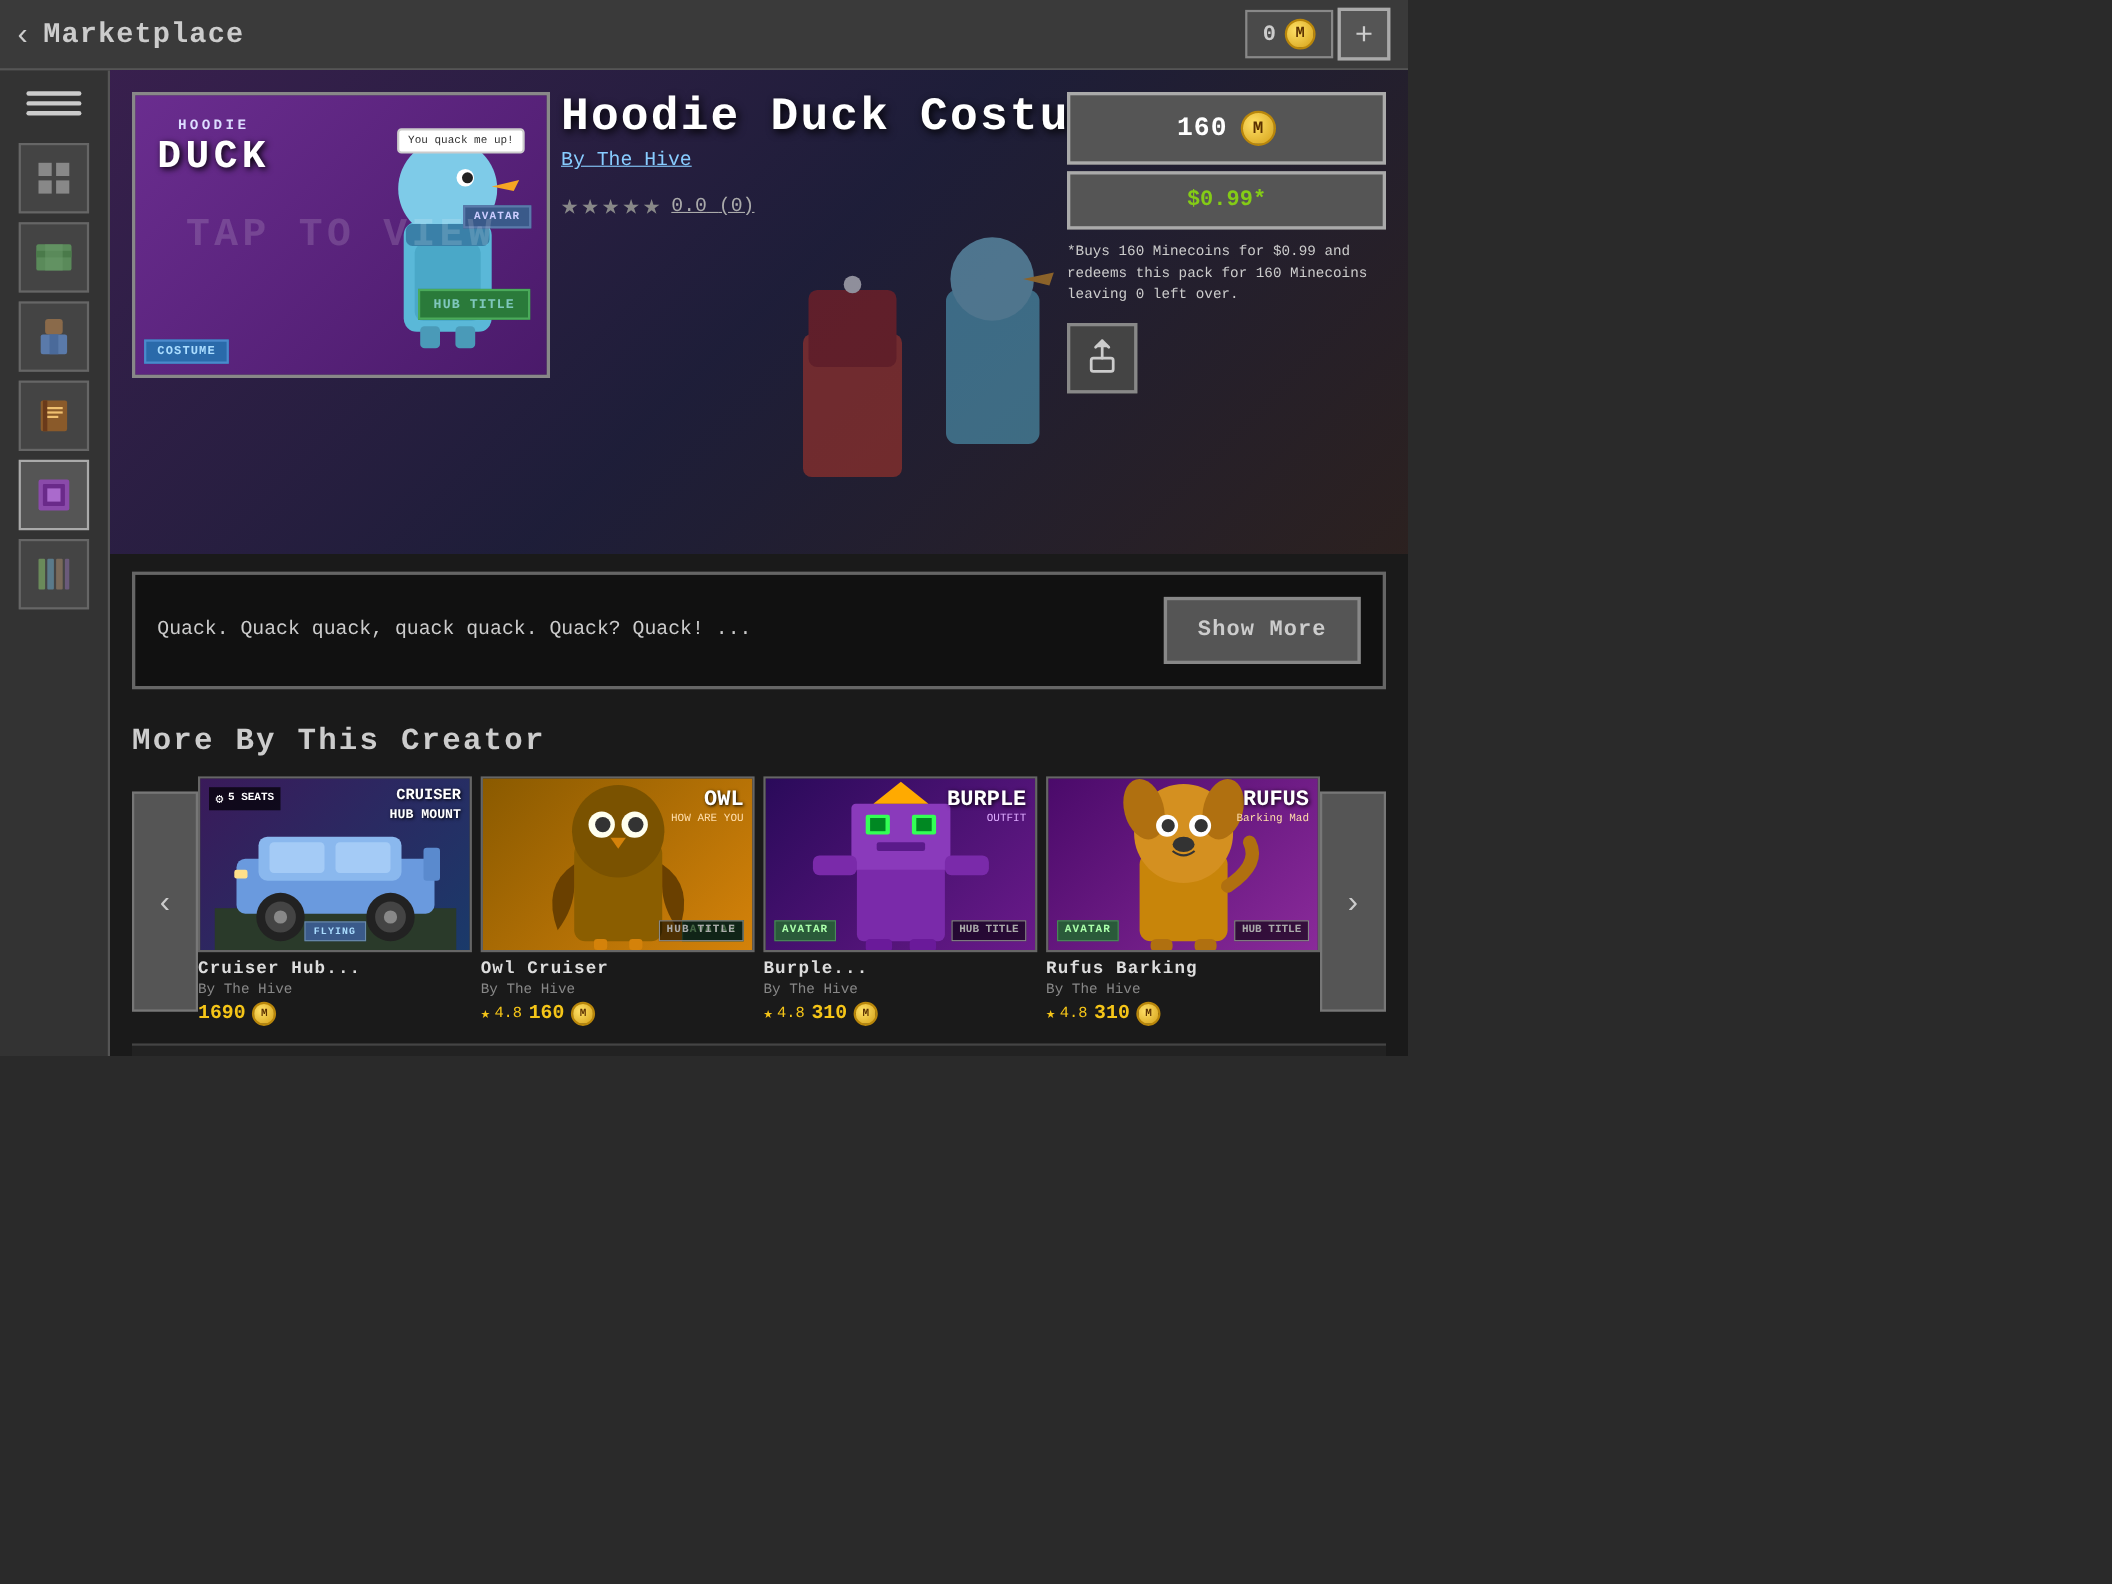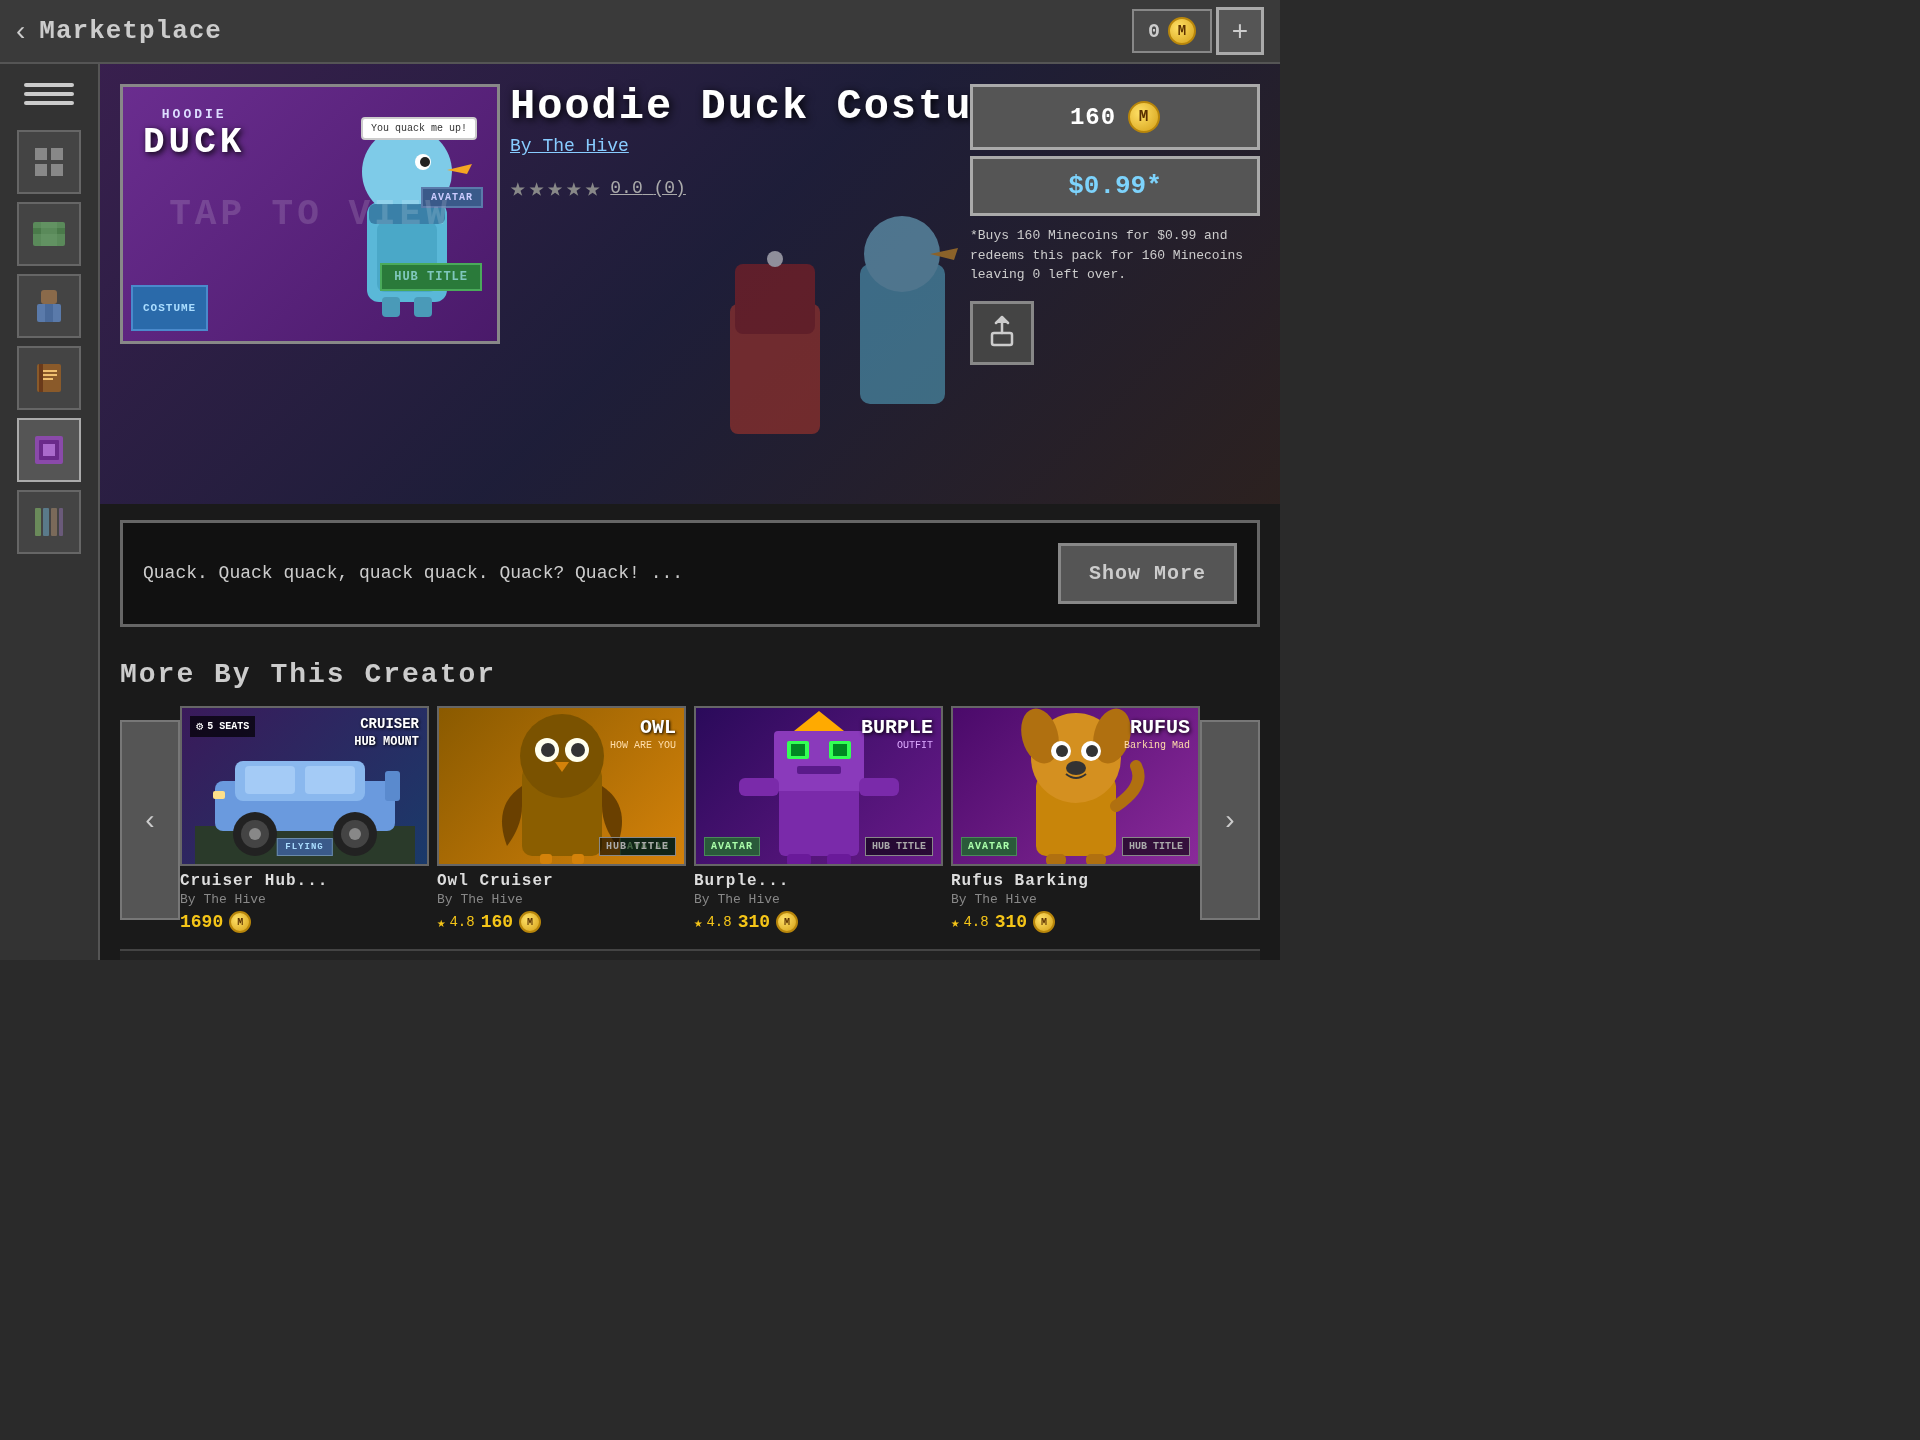--- a/index.html
+++ b/index.html
@@ -274,23 +274,23 @@
       align-items: center;
       justify-content: center;
       font-size: 16px;
       font-weight: bold;
       color: #5a3000;
     }
     .price-usd-btn {
       width: 100%;
       background: #555;
       border: 3px solid #aaa;
-      color: #7dd3fc;
+      color: #84cc16;
       font-family: 'Courier New', monospace;
-      font-size: 26px;
+      font-size: 20px;
       font-weight: bold;
       padding: 12px 29px;
       cursor: pointer;
       text-align: center;
       margin-bottom: 10px;
     }
     .price-note {
       color: #ccc;
       font-size: 13px;
       line-height: 1.5;
@@ -603,21 +603,21 @@
 
           <rect x="55" y="205" width="18" height="20" rx="4" fill="#4a9ab8"></rect>
           <rect x="87" y="205" width="18" height="20" rx="4" fill="#4a9ab8"></rect>
         </svg>
 
         <div class="quack-bubble">You quack me up!</div>
 
         <div class="hub-title-badge">HUB TITLE</div>
 
         <div style="position:absolute;bottom:10px;left:8px;display:flex;flex-direction:column;gap:4px;">
-          <div style="background:#2a6aaa;border:2px solid #4a8acc;color:#adf;font-size:11px;font-weight:bold;padding:15px 10px;letter-spacing:1px;">COSTUME</div>
+          <div style="background:#2a6aaa;border:2px solid #4a8acc;color:#adf;font-size:11px;font-weight:bold;padding:3px 10px;letter-spacing:1px;">COSTUME</div>
         </div>
 
         <div style="position:absolute;top:100px;right:14px;background:#3a5a8a;border:2px solid #5a7aaa;color:#ccf;font-size:10px;font-weight:bold;padding:3px 8px;letter-spacing:1px;">AVATAR</div>
 
         <div class="tap-to-view">TAP TO VIEW</div>
       </div>
     </div>
 
     <div class="hero-center">
       <div class="product-title">Hoodie Duck Costume</div>

